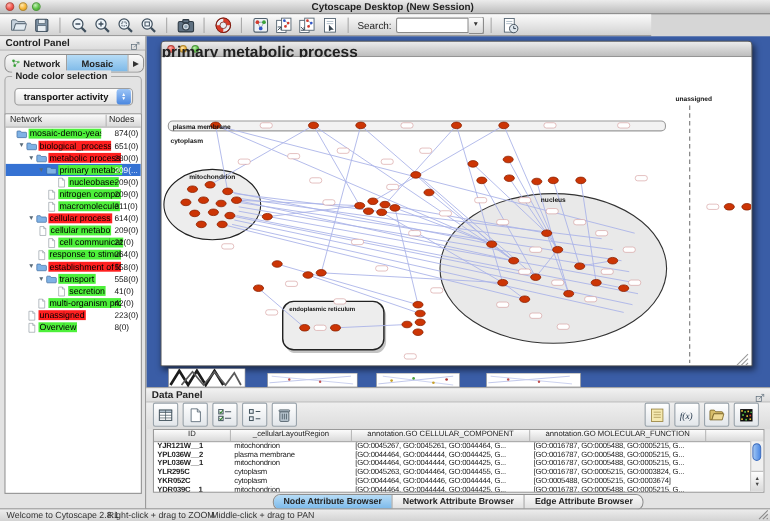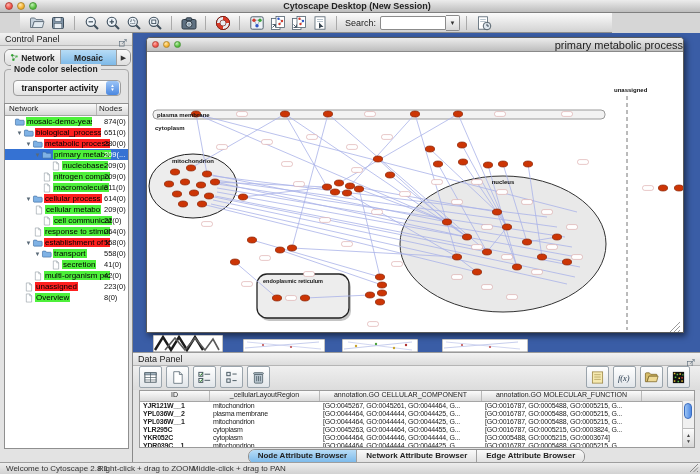--- a/index.html
+++ b/index.html
@@ -11,36 +11,36 @@
   .titlebar .title{position:absolute;left:14px;right:0;top:1px;text-align:center;
     font-size:9px;font-weight:bold;color:#222;}
   .lights{position:absolute;left:5px;top:2px;display:flex;gap:4px;}
   .light{width:8px;height:8px;border-radius:50%;display:inline-block;box-sizing:border-box;}
   .light.red{background:radial-gradient(circle at 35% 30%,#ffb3ad,#f2544a 60%,#c93c32);border:1px solid #b5443c;}
   .light.yellow{background:radial-gradient(circle at 35% 30%,#ffe9b0,#f7b32f 60%,#cf8f1e);border:1px solid #b3892f;}
   .light.green{background:radial-gradient(circle at 35% 30%,#c4f0b7,#57c13e 60%,#3c9a28);border:1px solid #4d9a3c;}
   
   .toolbar{position:absolute;left:0;top:13px;width:592px;height:20px;
     background:linear-gradient(#fbfbfb,#d2d2d2);border-bottom:1px solid #8e8e8e;
-    display:flex;align-items:center;padding-left:6px;box-sizing:border-box;margin-left:20px;}
+    display:flex;align-items:center;padding-left:6px;box-sizing:border-box;}
   .tb-btn{width:19px;height:18px;display:inline-flex;align-items:center;justify-content:center;margin:0 1px;}
   .tb-btn svg{width:16px;height:16px;}
   .tb-sep{width:1px;height:14px;background:#aaa;margin:0 6px;}
   .search-label{font-size:9px;color:#222;margin:0 4px 0 2px;}
   .search-input{width:60px;height:12px;font-size:9px;border:1px solid #8b8b8b;border-radius:2px 0 0 2px;
     padding:0 2px;background:#fff;}
   .combo-btn{width:13px;height:14px;border:1px solid #8b8b8b;border-left:none;border-radius:0 2px 2px 0;
     background:linear-gradient(#fdfdfd,#d8d8d8);font-size:6px;color:#333;display:inline-flex;
     align-items:center;justify-content:center;}
   
   .control-panel{position:absolute;left:0;top:33px;width:133px;height:430px;background:#e3e3e3;
     border-right:1px solid #8a8a8a;box-sizing:border-box;}
   .panel-header{position:relative;height:12px;border-bottom:1px solid #b5b5b5;
     background:linear-gradient(#f2f2f2,#dcdcdc);}
-  .panel-header .ph-title{position:absolute;left:5px;top:1px;font-size:9px;font-weight:normal;color:#222;}
+  .panel-header .ph-title{position:absolute;left:5px;top:1px;font-size:9px;font-weight:bold;color:#222;}
   .float-btn{position:absolute;right:3px;top:1px;width:11px;height:10px;}
   .float-btn svg{width:11px;height:10px;}
   .cp-tabs{position:absolute;left:4px;top:16px;width:125px;height:15px;display:flex;
     border:1px solid #8f8f8f;border-radius:6px;overflow:hidden;background:#f4f4f4;}
   .cp-tab{flex:1;display:flex;align-items:center;justify-content:center;gap:2px;font-size:8.5px;
     font-weight:bold;color:#222;background:linear-gradient(#fafafa,#dedede);border-right:1px solid #9f9f9f;}
   .cp-tab.selected{background:linear-gradient(#b7dcf6,#7db9e8);}
   .cp-tab svg{width:9px;height:9px;}
   .cp-tab-arrow{width:13px;display:flex;align-items:center;justify-content:center;font-size:7px;color:#333;
     background:linear-gradient(#fafafa,#dedede);}
@@ -74,22 +74,22 @@
   .hl-green{background:#4df03a;}
   .hl-red{background:#ff1f1f;}
   .tree-row .tw-count{position:absolute;left:99px;font-size:7.5px;color:#111;}
   .tree-row.sel .tw-count{color:#fff;}
   
   .desktop{position:absolute;left:133px;top:33px;width:567px;height:319px;background:#3a5da6;}
   .net-window{position:absolute;left:13px;top:4px;width:538px;height:296px;background:#fff;
     border:1px solid #5a5a5a;border-radius:4px 4px 0 0;box-shadow:2px 3px 6px rgba(0,0,0,.55);box-sizing:border-box;}
   .net-titlebar{position:relative;height:13px;background:linear-gradient(#ececec,#bdbdbd);
     border-bottom:1px solid #8a8a8a;border-radius:3px 3px 0 0;}
-  .net-titlebar .title{position:absolute;left:0;right:0;top:1px;text-align:right;font-size:11px;
-    font-weight:normal;color:#222;}
+  .net-titlebar .title{position:absolute;left:0;right:0;top:1px;text-align:left;font-size:14px;
+    font-weight:bold;color:#222;}
   .net-titlebar .lights{top:3px;}
   .net-titlebar .light{width:7px;height:7px;}
   .net-canvas{position:absolute;left:0;top:14px;right:0;bottom:0;background:#fff;overflow:hidden;}
   .fragments svg{position:absolute;}
   
   .data-panel{position:absolute;left:133px;top:352px;width:567px;height:110px;background:#e3e3e3;
     border-top:1px solid #9a9a9a;box-sizing:border-box;}
   .dp-toolbar{position:absolute;left:0;top:13px;width:100%;height:24px;display:flex;align-items:flex-start;
     padding:0 6px;box-sizing:border-box;background:linear-gradient(#efefef,#dcdcdc);}
   .dp-btn{width:21px;height:20px;border:1px solid #9aa4ac;background:linear-gradient(#ffffff,#e2e6ea);

